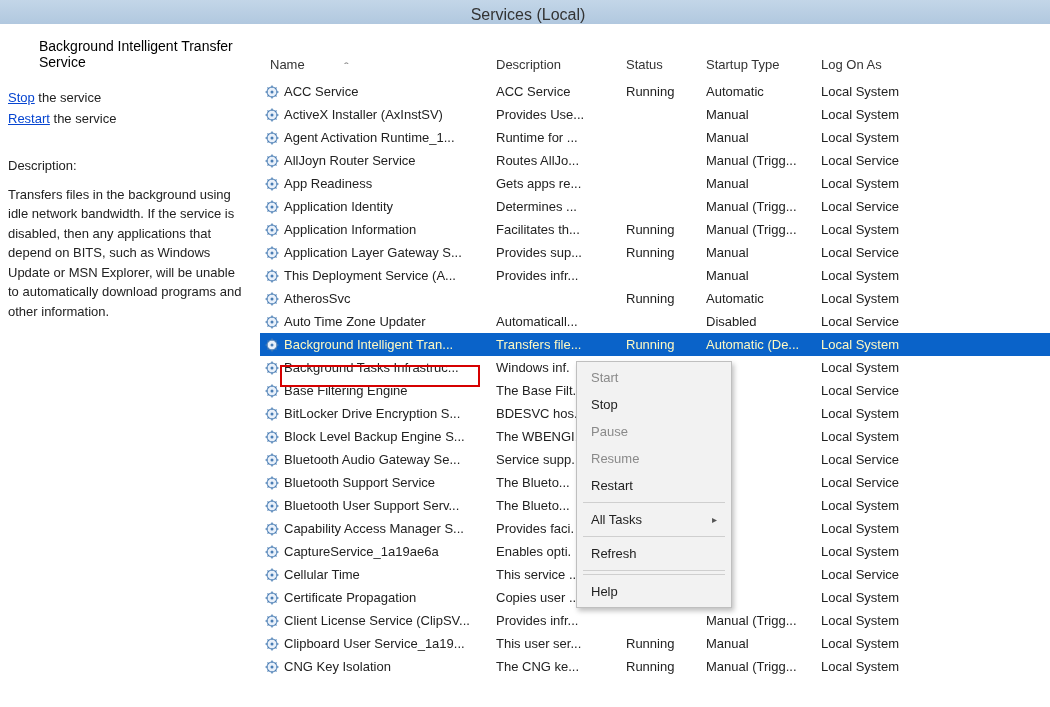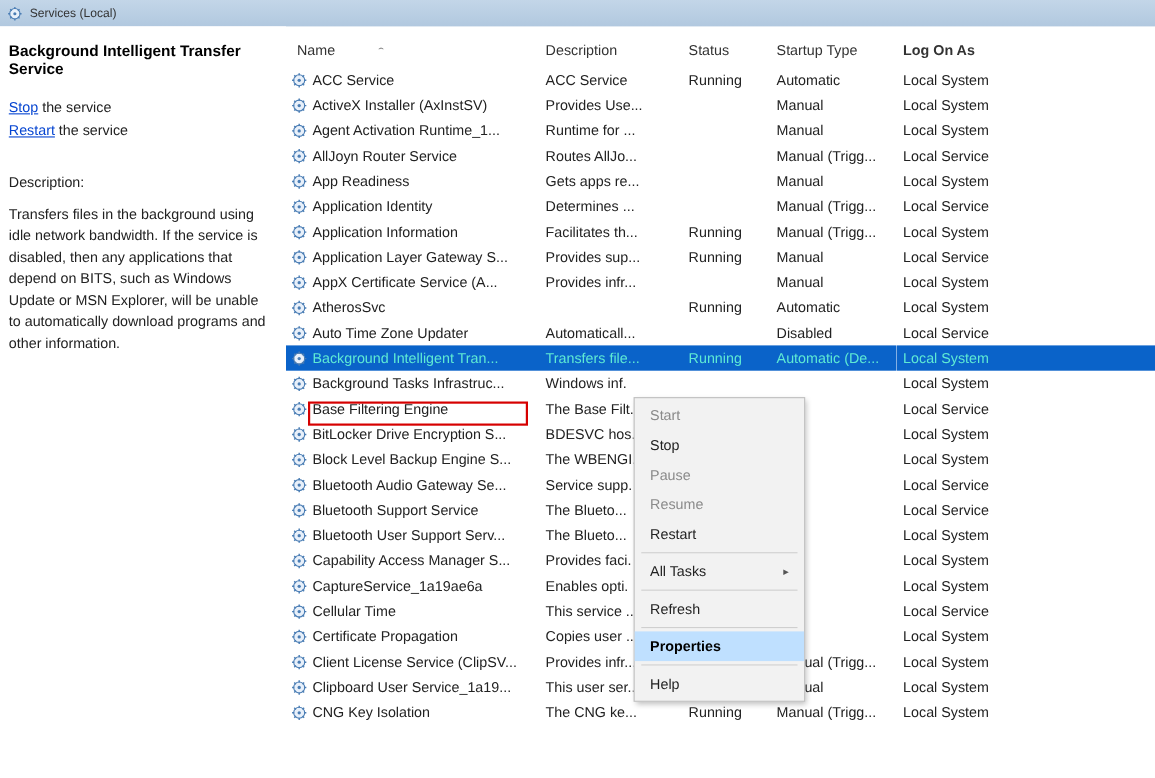--- a/index.html
+++ b/index.html
@@ -12,68 +12,71 @@
     height: 707px;
     overflow: hidden;
   }
   .titlebar {
     height: 24px;
     background: linear-gradient(to bottom, #c3d6e8, #b1c8df);
     display: flex;
     align-items: center;
     padding-left: 6px;
     gap: 6px;
-    font-size: 11px;
+    font-size: 16px;
     color: #333;
+    flex-direction: column;
   }
   .container {
     display: flex;
     height: calc(100% - 24px);
   }
   .sidebar {
     width: 260px;
     padding: 14px 12px 12px 8px;
     background: #fff;
   }
   .sidebar h2 {
     font-size: 14px;
-    font-weight: 700;
+    font-weight: 400;
     margin-bottom: 18px;
     color: #000;
+    margin-left: 31px;
   }
   .sidebar a {
     color: #0645d1;
     text-decoration: underline;
     cursor: pointer;
   }
   .sidebar .actions { margin-bottom: 28px; line-height: 1.6; }
   .sidebar .desc-label { margin-bottom: 12px; }
   .sidebar .desc-body { line-height: 1.5; }
   .main {
     flex: 1;
     padding-top: 10px;
     position: relative;
   }
   table {
     border-collapse: collapse;
     width: 100%;
     table-layout: fixed;
+    margin-top: 19px;
   }
   th {
     text-align: left;
     font-weight: 400;
     color: #333;
     padding: 4px 6px 8px 6px;
     font-size: 13px;
   }
   th.name { width: 230px; padding-left: 10px;}
   th.desc { width: 130px; }
   th.status { width: 80px; }
   th.startup { width: 115px; }
-  th.logon { width: auto; font-weight: bold; }
+  th.logon { width: auto; }
   .sort-arrow {
     display:inline-block;
     margin-left:40px;
     font-size:9px;
     color:#777;
     transform: scaleX(1.6);
   }
   tbody td {
     padding: 2px 6px;
     white-space: nowrap;
@@ -81,21 +84,21 @@
     text-overflow: ellipsis;
     font-size: 13px;
     height: 23px;
     vertical-align: middle;
   }
   tbody td.namecell {
     padding-left: 4px;
   }
   tbody tr.selected td {
     background: #0a63c9;
-    color: #5eead4;
+    color: #fef9c3;
   }
   .gear {
     display:inline-block;
     width:16px; height:16px;
     vertical-align:middle;
     margin-right:4px;
   }
   .name-text { vertical-align: middle; }
   .red-box {
     position: absolute;
@@ -253,21 +256,21 @@
                 <use href="#svc-icon"></use>
               </svg><span class="name-text">Application Layer Gateway S...</span></td>
             <td>Provides sup...</td>
             <td>Running</td>
             <td>Manual</td>
             <td>Local Service</td>
           </tr>
           <tr>
             <td class="namecell"><svg class="gear" viewBox="0 0 16 16">
                 <use href="#svc-icon"></use>
-              </svg><span class="name-text">AppX Certificate Service (A...</span></td>
+              </svg><span class="name-text">This Deployment Service (A...</span></td>
             <td>Provides infr...</td>
             <td></td>
             <td>Manual</td>
             <td>Local System</td>
           </tr>
           <tr>
             <td class="namecell"><svg class="gear" viewBox="0 0 16 16">
                 <use href="#svc-icon"></use>
               </svg><span class="name-text">AtherosSvc</span></td>
             <td></td>
@@ -429,18 +432,17 @@
       <div class="item disabled">Start</div>
       <div class="item">Stop</div>
       <div class="item disabled">Pause</div>
       <div class="item disabled">Resume</div>
       <div class="item">Restart</div>
       <hr>
       <div class="item sub">All Tasks</div>
       <hr>
       <div class="item">Refresh</div>
       <hr>
-      <div class="item hl">Properties</div>
       <hr>
       <div class="item">Help</div>
     </div>
   </main>
 </div>
 
 </body></html>

